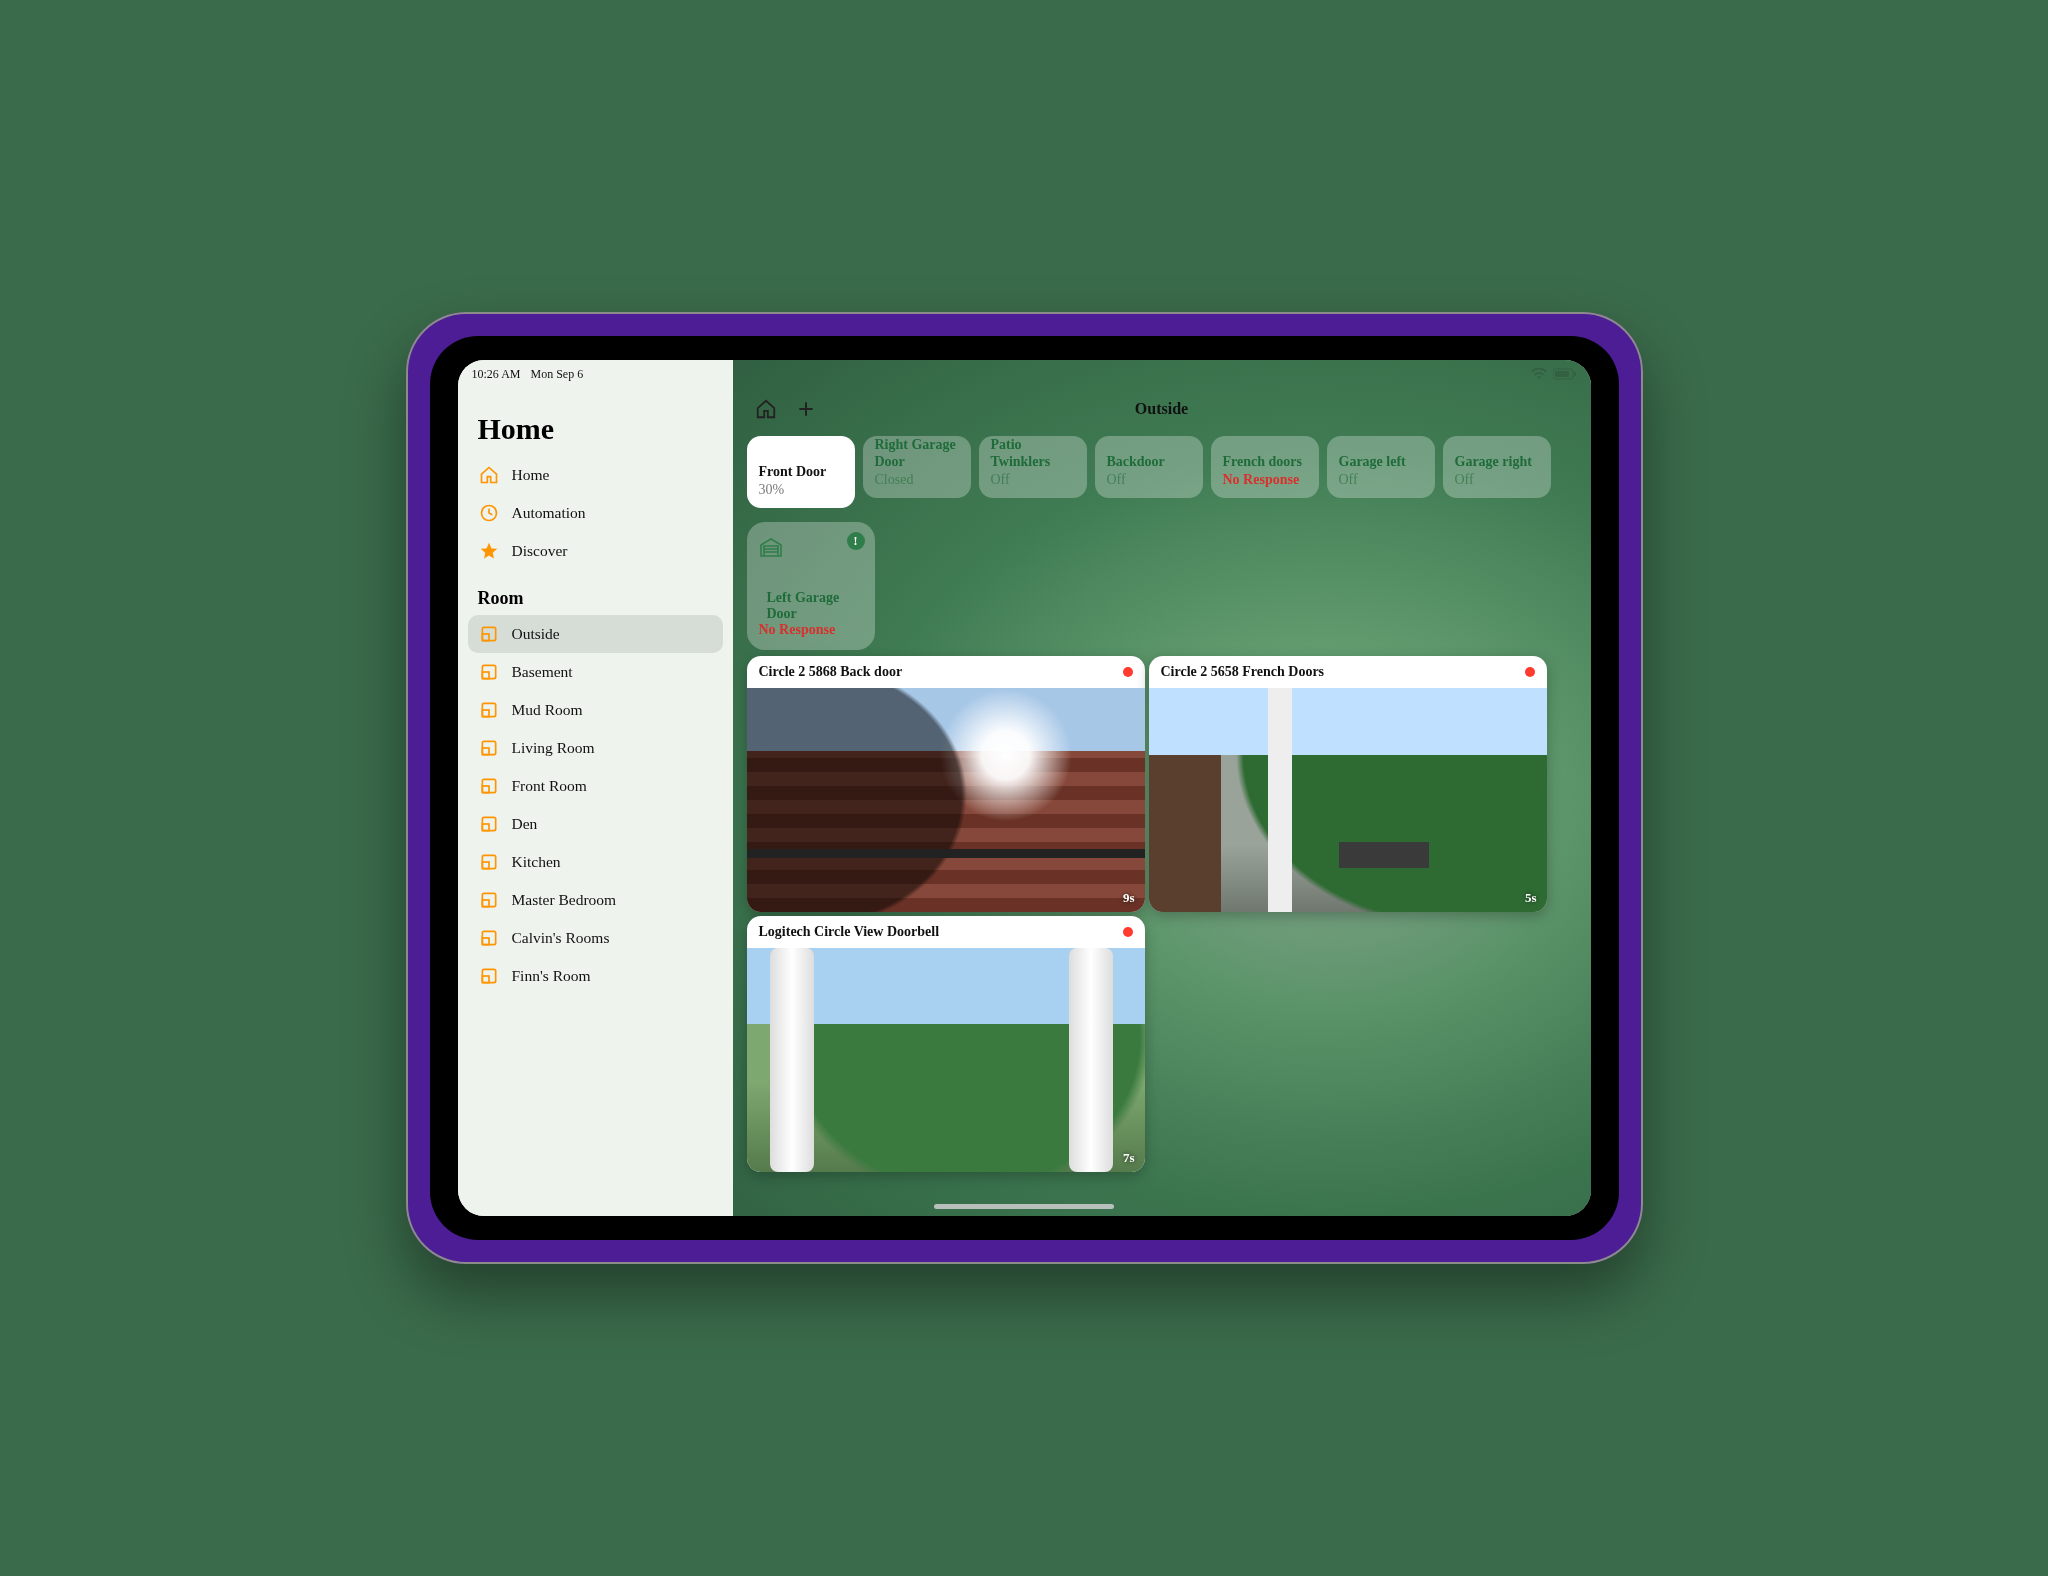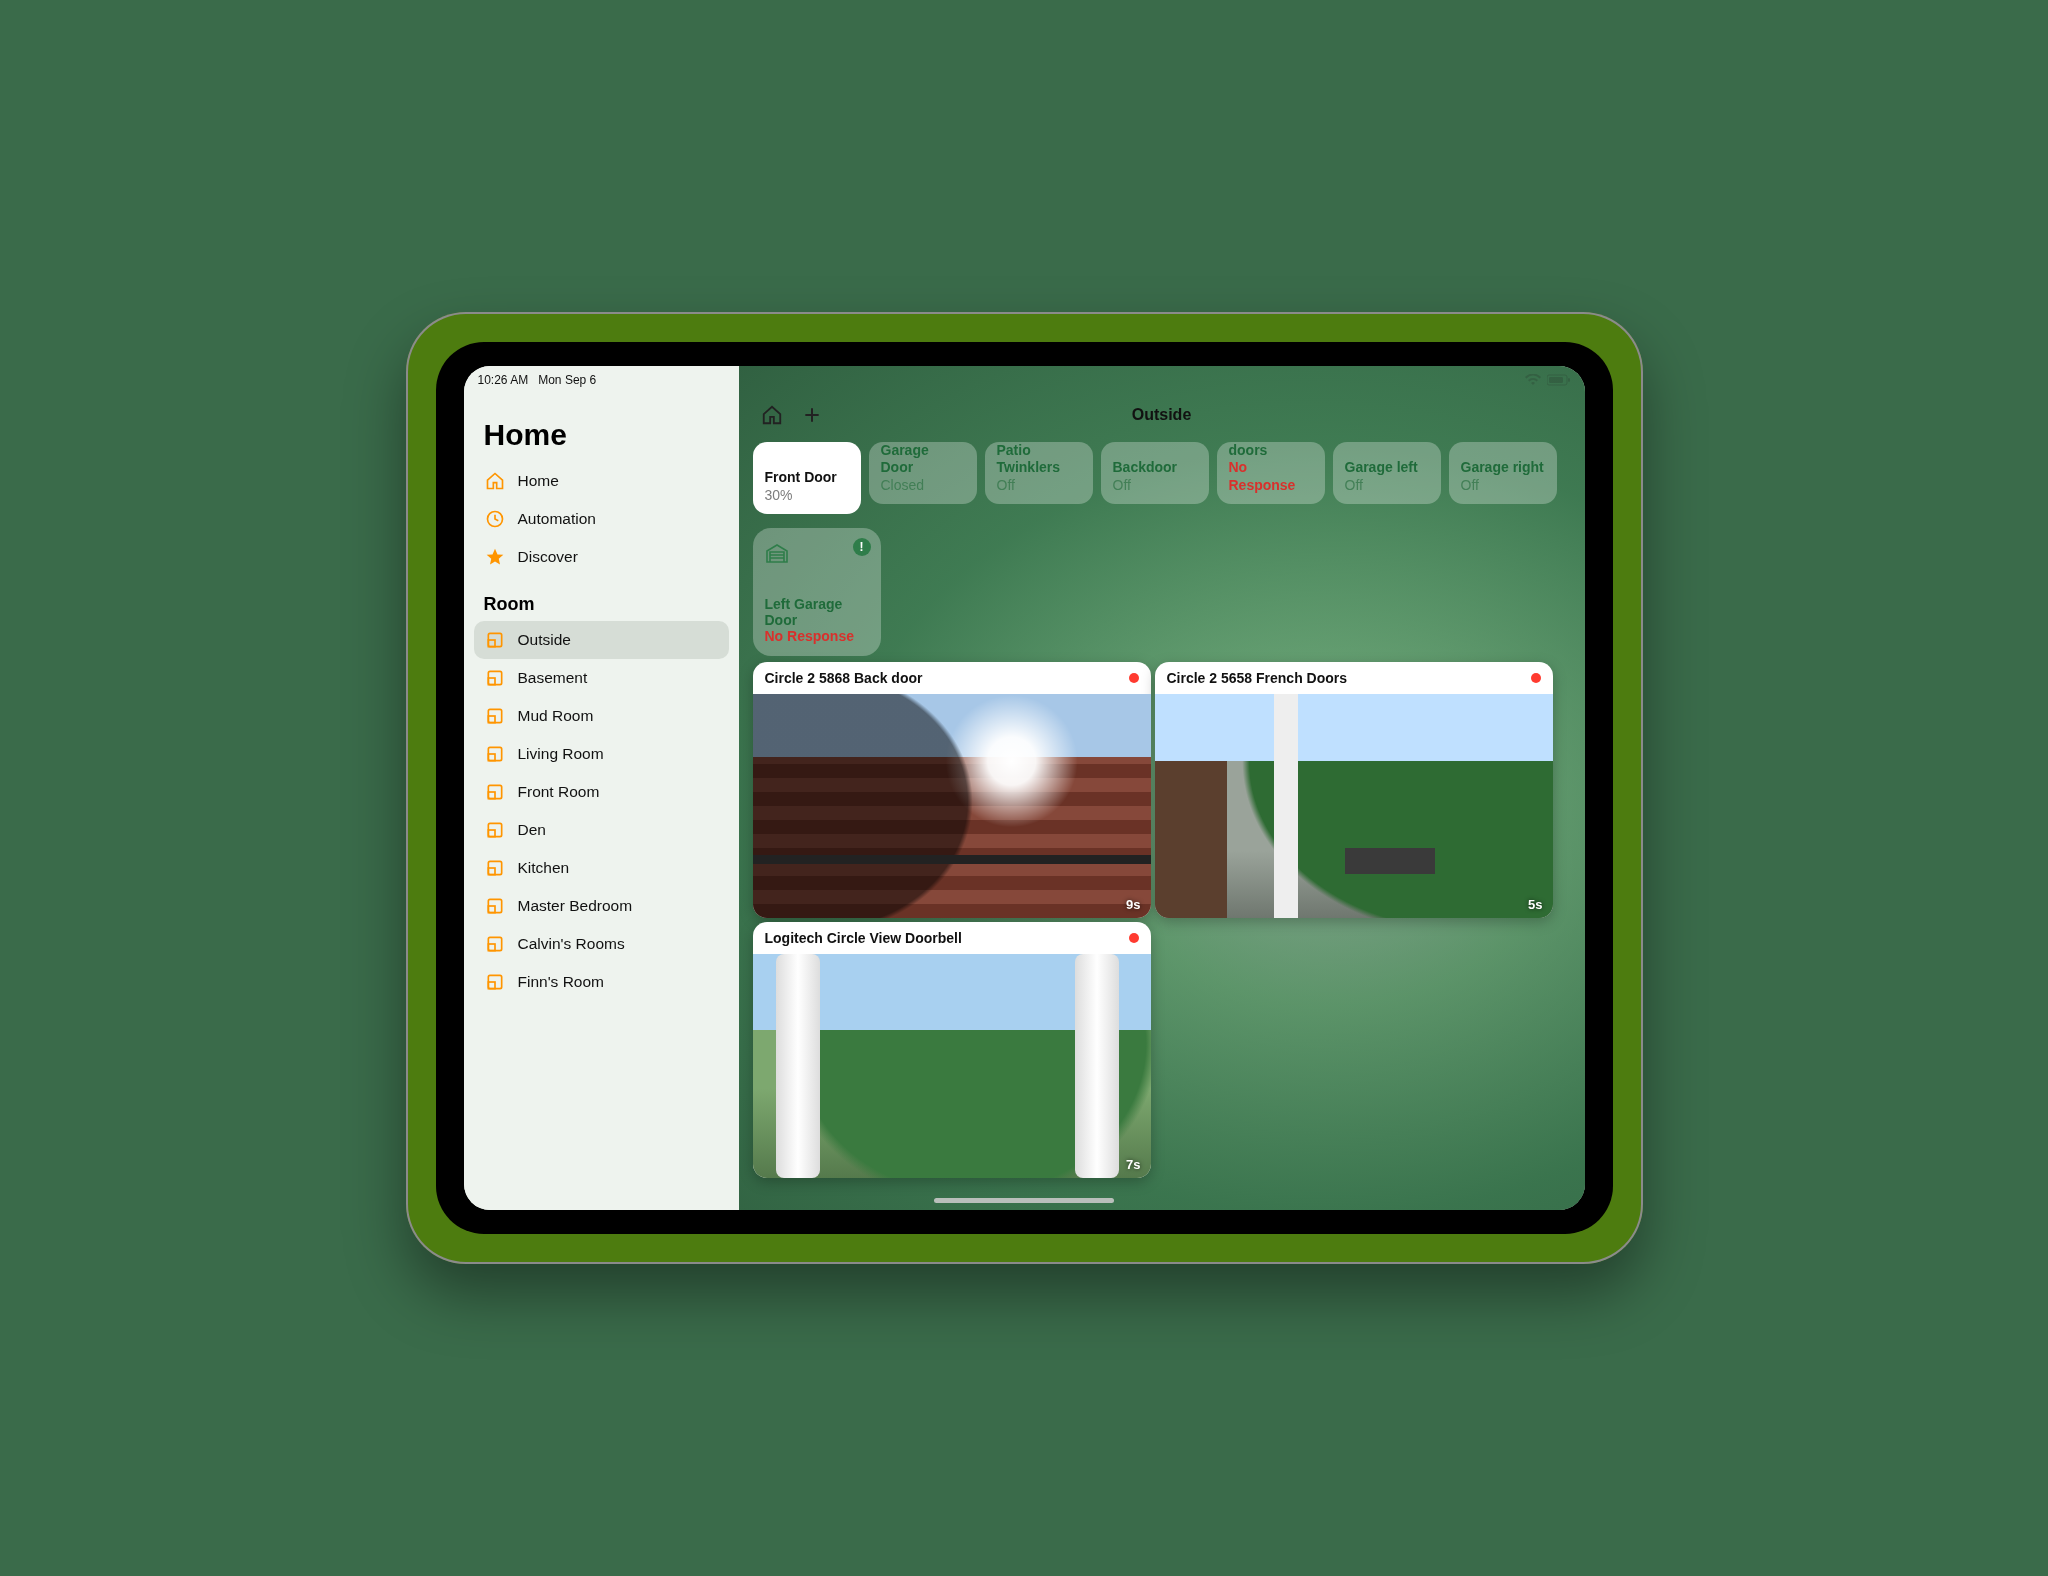--- a/index.html
+++ b/index.html
@@ -9,25 +9,26 @@
     background: #3a6b4a;
     display: flex;
     align-items: center;
     justify-content: center;
   }
 
   
   .device-frame {
     width: 1237px;
     height: 952px;
-    background: #4d7c0f;
+    background: #4c1d95;
     border-radius: 60px;
-    padding: 30px;
+    padding: 24px;
     box-shadow: 0 0 0 2px #8b8b8b inset, 0 30px 60px rgba(0,0,0,.4);
     position: relative;
+    font-family: Liberation Serif, serif;
   }
   .device-inner {
     width: 100%; height: 100%;
     background: #000;
     border-radius: 48px;
     padding: 24px 28px;
   }
   .screen {
     width: 100%; height: 100%;
     border-radius: 26px;
@@ -183,21 +184,21 @@
     position:relative;
   }
   .tile-lg .t-icon { height:26px; color:#2f7d4a; display:flex; align-items:center;}
   .tile-lg .warn-badge {
     position:absolute; top:10px; right:10px;
     width:18px;height:18px;border-radius:50%;
     background:#2f7d4a; color:#fff;
     font-size:12px;font-weight:700;
     display:flex;align-items:center;justify-content:center;
   }
-  .tile-lg .t-name { margin-top:auto; }
+  .tile-lg .t-name { margin-top:auto;margin-left:8px; }
   .tile-lg .t-status.err { color:#d9302c; }
 
   .section-title {
     color:#fff;
     font-size:20px;
     font-weight:700;
     padding: 14px 2px 10px 2px;
   }
 
   

